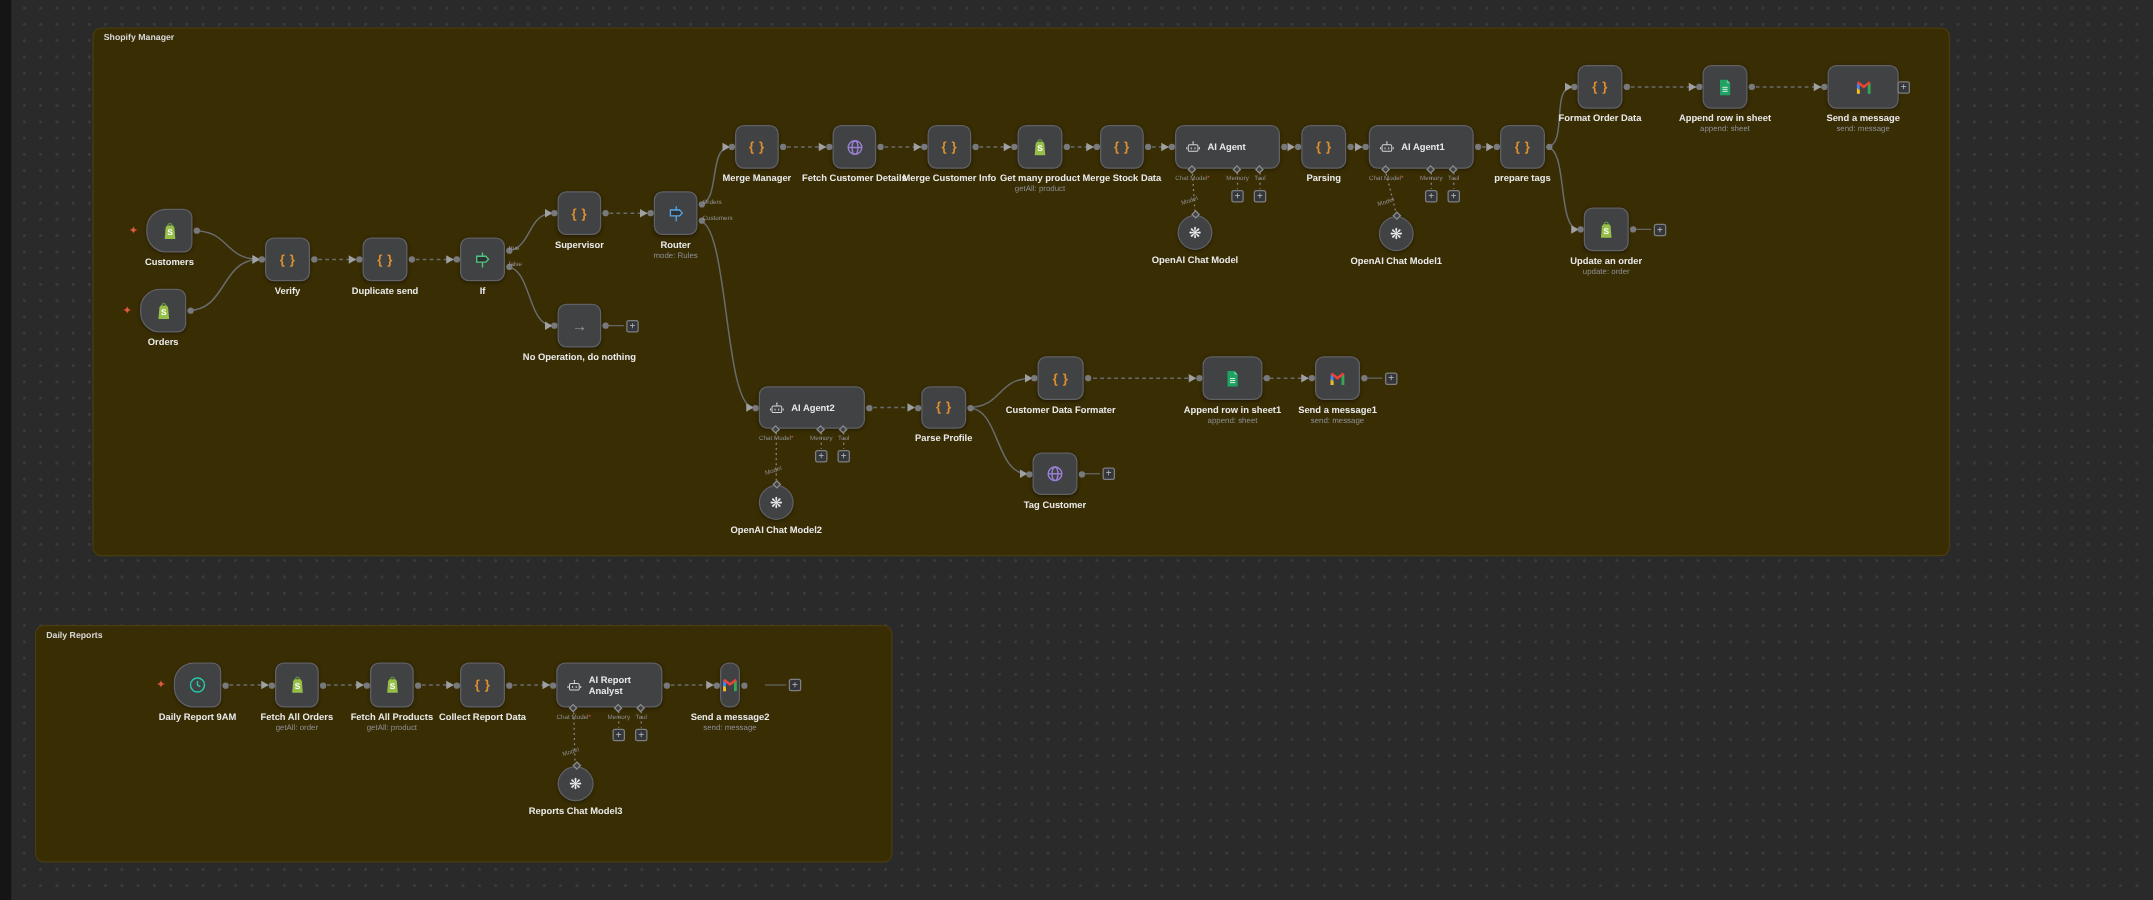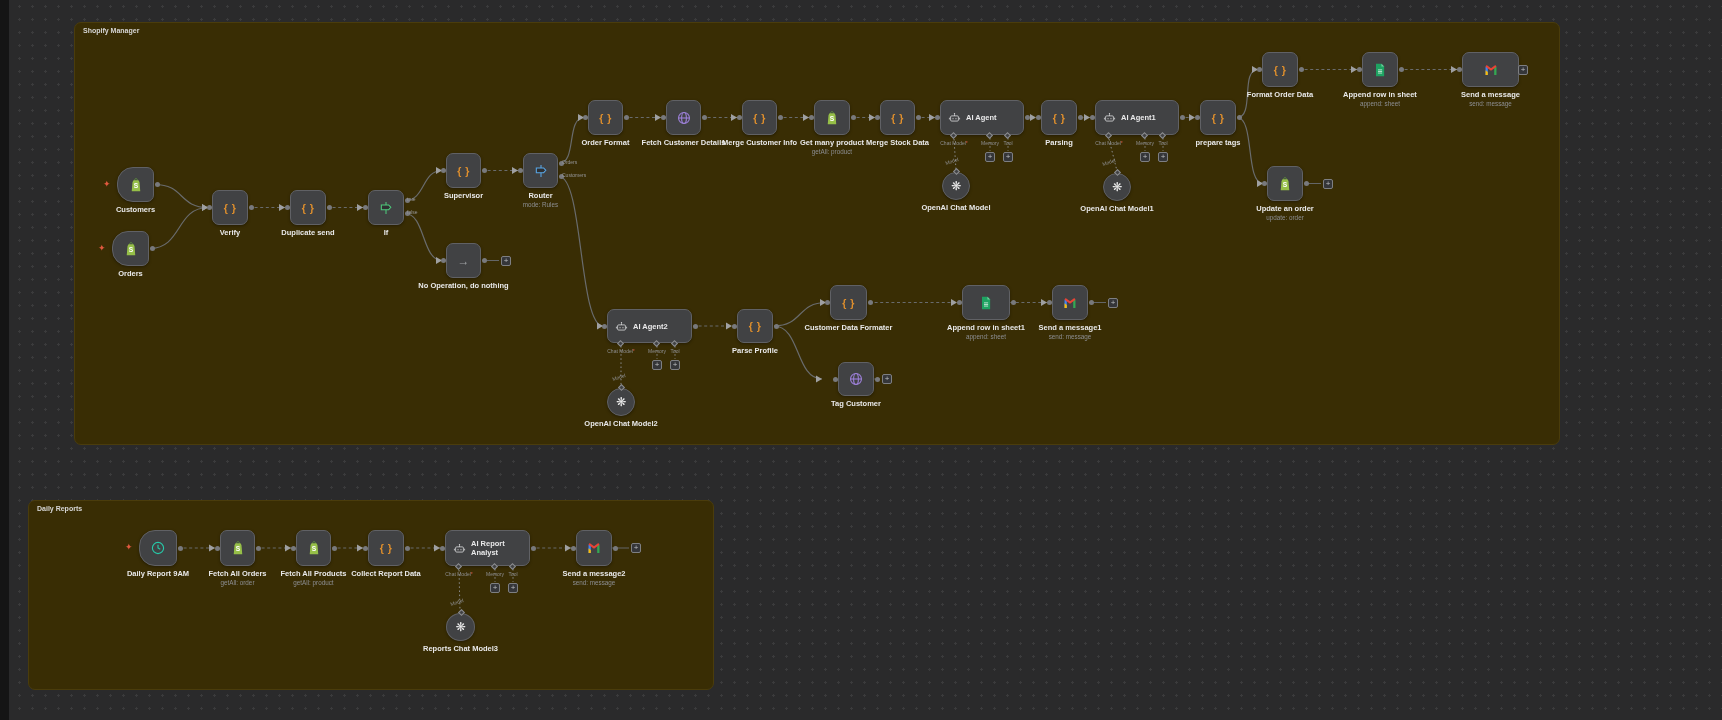--- a/index.html
+++ b/index.html
@@ -203,21 +203,21 @@
         </svg>
       </span>
       <span class="node-label">Router</span>
       <span class="node-sub">mode: Rules</span>
       <div class="port" style="left: -6.5px; top: 14px;"></div>
       <div class="port" style="right: -6.5px; top: 7px;"></div>
       <div class="port" style="right: -6.5px; top: 20px;"></div>
     </div>
     <div class="node node" style="left: 588px; top: 100px; width: 35px; height: 35px;">
       <span class="icon icon-code">{ }</span>
-      <span class="node-label">Order Format</span>
+      <span class="node-label">Merge Manager</span>
       <div class="port" style="left: -6.5px; top: 14px;"></div>
       <div class="port" style="right: -6.5px; top: 14px;"></div>
     </div>
     <div class="node node" style="left: 666px; top: 100px; width: 35px; height: 35px;">
       <span class="icon">
         <svg width="16" height="16" viewBox="0 0 24 24">
           <g fill="none" stroke="#9b7fd6" stroke-width="1.7">
             <circle cx="12" cy="12" r="8.2"></circle>
             <ellipse cx="12" cy="12" rx="3.6" ry="8.2"></ellipse>
             <path d="M3.8 12h16.4"></path>
@@ -434,21 +434,21 @@
           <path d="M16.8 7h3.4v12.5h-3.4z" fill="#34a853"></path>
           <path d="M3.8 7 12 13.2 20.2 7l-1.7-2.4L12 9.4 5.5 4.6z" fill="#ea4335"></path>
           <path d="M3.8 19.5v-7l3.4 2.6v4.4z" fill="#fbbc04"></path>
         </svg>
       </span>
       <span class="node-label">Send a message1</span>
       <span class="node-sub">send: message</span>
       <div class="port" style="left: -6.5px; top: 14px;"></div>
       <div class="port" style="right: -6.5px; top: 14px;"></div>
     </div>
-    <div class="node node" style="left: 826px; top: 362px; width: 36px; height: 34px; margin-left: 12px;">
+    <div class="node node" style="left: 826px; top: 362px; width: 36px; height: 34px;">
       <span class="icon">
         <svg width="16" height="16" viewBox="0 0 24 24">
           <g fill="none" stroke="#9b7fd6" stroke-width="1.7">
             <circle cx="12" cy="12" r="8.2"></circle>
             <ellipse cx="12" cy="12" rx="3.6" ry="8.2"></ellipse>
             <path d="M3.8 12h16.4"></path>
           </g>
         </svg>
       </span>
       <span class="node-label">Tag Customer</span>
@@ -522,21 +522,21 @@
     <div class="plabel" style="left: 495px; top: 571px; position: absolute;"><span>Memory</span></div>
     <div class="plusbox" style="left: 490px; top: 583px; position: absolute;">+</div>
     <div class="dport" style="left: 510px; top: 564px; position: absolute;"></div>
     <div class="plabel" style="left: 513px; top: 571px; position: absolute;"><span>Tool</span></div>
     <div class="plusbox" style="left: 508px; top: 583px; position: absolute;">+</div>
     <div class="node model" style="left: 446px; top: 613px; width: 29px; height: 28px;">
       <span class="icon icon-openai">❋</span>
       <span class="node-label">Reports Chat Model3</span>
       <div class="dport" style="left: 11.5px; top: -4px;"></div>
     </div>
-    <div class="node node" style="left: 576px; top: 530px; width: 36px; height: 36px;">
+    <div class="node node" style="left: 576px; top: 530px; width: 16px; height: 36px;">
       <span class="icon">
         <svg width="16" height="16" viewBox="0 0 24 24">
           <path d="M3.8 7h3.4v12.5H3.8z" fill="#4285f4"></path>
           <path d="M16.8 7h3.4v12.5h-3.4z" fill="#34a853"></path>
           <path d="M3.8 7 12 13.2 20.2 7l-1.7-2.4L12 9.4 5.5 4.6z" fill="#ea4335"></path>
           <path d="M3.8 19.5v-7l3.4 2.6v4.4z" fill="#fbbc04"></path>
         </svg>
       </span>
       <span class="node-label">Send a message2</span>
       <span class="node-sub">send: message</span>

